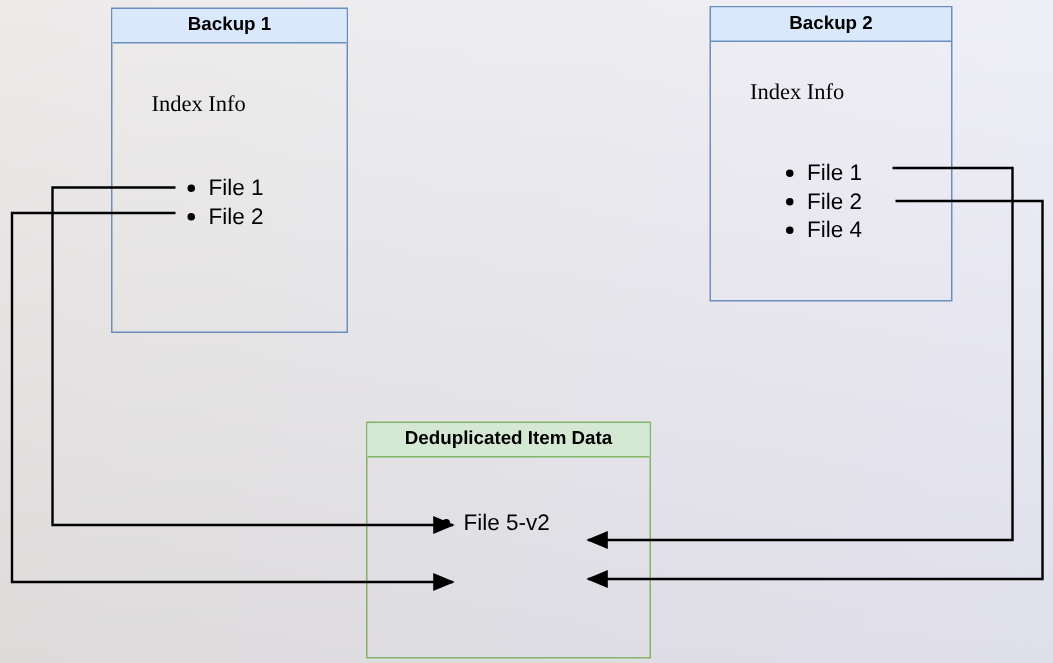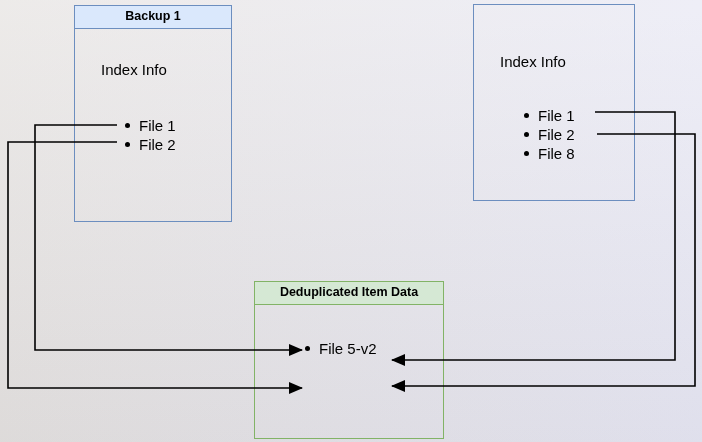--- a/index.html
+++ b/index.html
@@ -29,27 +29,28 @@
     text-align: center;
     font-weight: bold;
     font-size: 12.5px;
     border-bottom: 1.5px solid;
   }
   .blue  .box-header { background: #dae8fc; border-color: #6c8ebf; }
   .green .box-header { background: #d5e8d4; border-color: #82b366; }
 
   #backup1 { left: 74px;  top: 5px;   width: 158px; height: 217px; }
   #backup2 { left: 473px; top: 4px;   width: 162px; height: 197px; }
-  #dedup   { left: 254px; top: 281px; width: 190px; height: 158px; }
+  #dedup   { left: 244px; top: 281px; width: 190px; height: 158px; }
 
   .section-label {
     position: absolute;
     font-size: 15px;
     line-height: 18px;
     white-space: nowrap;
+    font-family: Liberation Serif, serif;
   }
   #backup1 .section-label { left: 26px; top: 55px; }
   #backup2 .section-label { left: 26px; top: 48px; }
 
   .file-list {
     position: absolute;
     left: 50px;
   }
   #backup1 .file-list { top: 110px; }
   #backup2 .file-list { top: 101px; }
@@ -99,33 +100,34 @@
         <span>File 1</span>
       </div>
       <div class="file-row">
         <span class="dot"></span>
         <span>File 2</span>
       </div>
     </div>
   </div>
 
   <div class="box blue" id="backup2">
+    <div class="box-header">Backup 2</div>
     <div class="section-label">Index Info</div>
     <div class="file-list">
       <div class="file-row">
         <span class="dot"></span>
         <span>File 1</span>
       </div>
       <div class="file-row">
         <span class="dot"></span>
         <span>File 2</span>
       </div>
       <div class="file-row">
         <span class="dot"></span>
-        <span>File 8</span>
+        <span>File 4</span>
       </div>
     </div>
   </div>
 
   <div class="box green" id="dedup">
     <div class="box-header">Deduplicated Item Data</div>
     <div class="file-list">
       <div class="file-row">
         <span class="dot"></span>
         <span>File 5-v2</span>

